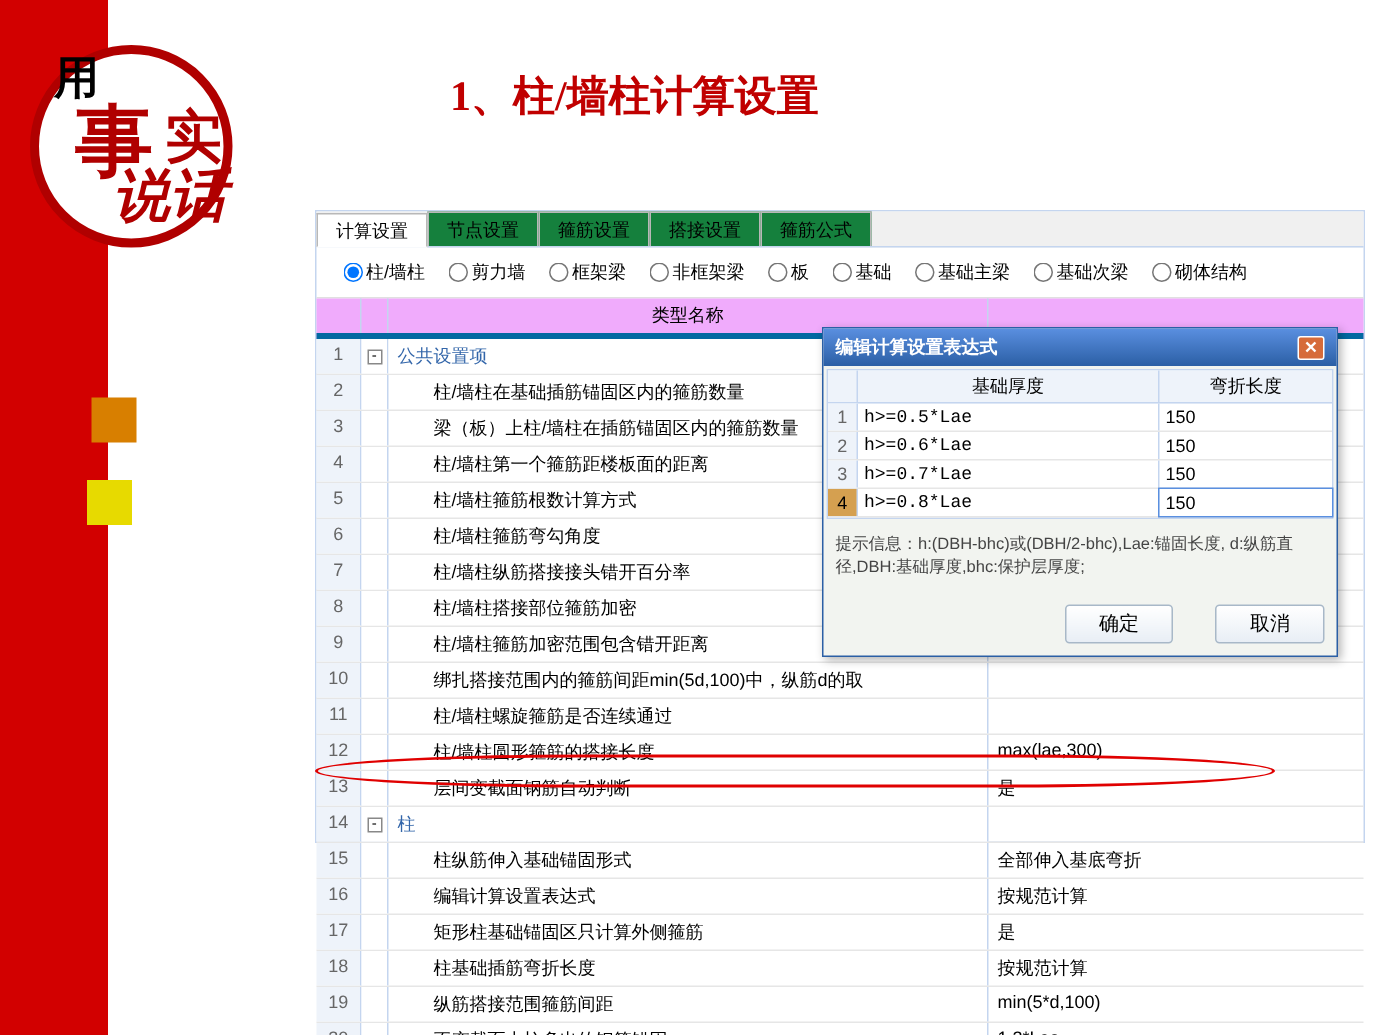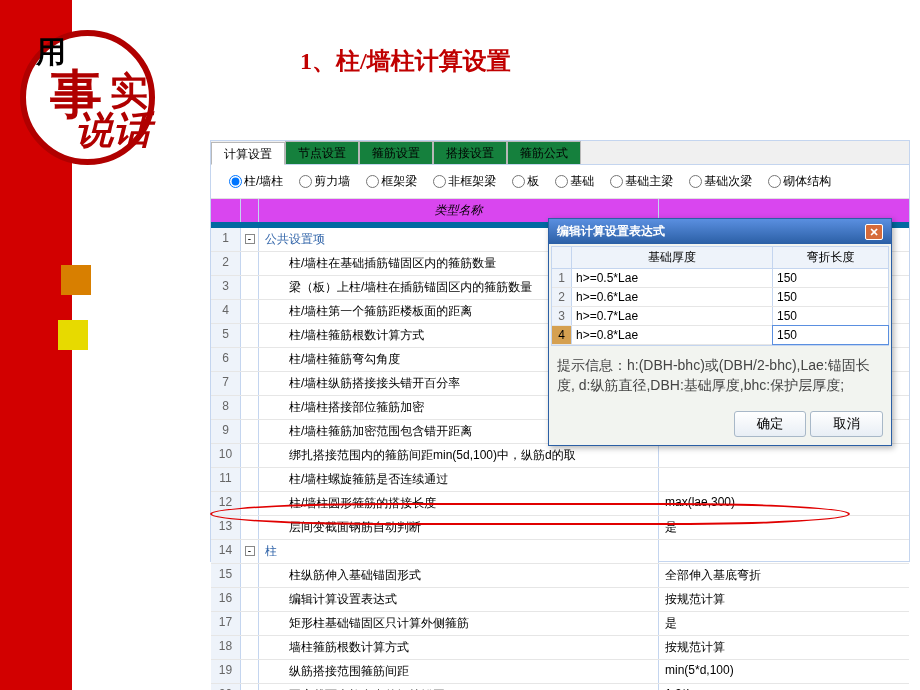--- a/index.html
+++ b/index.html
@@ -6,58 +6,58 @@
     body { width: 920px; height: 690px; font-family: "Microsoft YaHei", SimSun, Arial, sans-serif; font-size: 12px; background: #fff; position: relative; overflow: hidden; }
     .left-bar { position: absolute; left: 0; top: 0; width: 72px; height: 690px; background: #d20000; }
     .sq1 { position: absolute; left: 61px; top: 265px; width: 30px; height: 30px; background: #d87f00; }
     .sq2 { position: absolute; left: 58px; top: 320px; width: 30px; height: 30px; background: #e7da00; }
     .logo-wrap { position: absolute; left: 20px; top: 20px; width: 170px; height: 140px; }
     .logo-circle { position: absolute; left: 0; top: 10px; width: 135px; height: 135px; border: 6px solid #b00000; border-radius: 50%; background: #fff; }
     .logo-text1 { position: absolute; left: 16px; top: 12px; font-size: 30px; font-weight: bold; color: #000; font-family: KaiTi, "楷体", serif; }
     .logo-text2 { position: absolute; left: 30px; top: 40px; font-size: 52px; font-weight: bold; color: #b00000; font-family: KaiTi, "楷体", serif; }
     .logo-text3 { position: absolute; left: 90px; top: 46px; font-size: 38px; font-weight: bold; color: #b00000; font-family: KaiTi, "楷体", serif; }
     .logo-text4 { position: absolute; left: 55px; top: 85px; font-size: 38px; font-weight: bold; color: #b00000; font-family: KaiTi, "楷体", serif; font-style: italic; }
-    .title { position: absolute; left: 300px; top: 45px; font-size: 24px; font-weight: bold; color: #c00000; font-family: SimSun, serif; }
+    .title { position: absolute; left: 300px; top: 45px; font-size: 28px; font-weight: bold; color: #c00000; font-family: SimSun, serif; }
     .app-panel { position: absolute; left: 210px; top: 140px; width: 700px; height: 422px; border: 1px solid #c4d5ef; background: #fff; }
     .tabbar { height: 24px; background: #f0f0f0; border-bottom: 1px solid #c4d5ef; display: flex; }
     .tab { padding: 3px 12px; border: 1px solid #b8b8b8; border-bottom: none; background: #15803d; margin-right: 0; font-size: 12px; cursor: pointer; }
     .tab.active { background: #fff; border-bottom: 1px solid #fff; position: relative; top: 1px; }
     .radio-row { padding: 8px 18px; display: flex; gap: 6px; align-items: flex-end; border-bottom: 1px solid #e0e0e0; }
     .radio-row label { display: flex; align-items: center; gap: 2px; cursor: pointer; margin-right: 10px; }
     .grid { width: 100%; }
-    .grid-header { display: flex; background: #d946ef; border-bottom: 6px solid #0369a1; font-style: italic; }
+    .grid-header { display: flex; background: #f0abfc; border-bottom: 4px solid #0369a1; }
     .col-num { width: 30px; text-align: center; padding: 3px 0; border-right: 1px solid #c4d5ef; }
     .col-expand { width: 18px; text-align: center; padding: 3px 0; border-right: 1px solid #c4d5ef; }
     .col-name { flex: 1; padding: 3px 6px; border-right: 1px solid #c4d5ef; text-align: center; }
     .col-val { width: 250px; padding: 3px 6px; }
     .grid-row { display: flex; border-bottom: 1px solid #e6e6e6; min-height: 18px; }
     .grid-row .col-num { background: #eef3fa; color: #666; }
     .grid-row .col-expand { background: #fff; }
     .grid-row .col-name { text-align: left; }
     .group-row .col-name { background: #fff; color: #3366aa; }
     .indent2 { padding-left: 30px !important; }
     .highlight { position: absolute; border: 2px solid #e00000; border-radius: 50%; pointer-events: none; }
     .hl1 { left: 210px; top: 503px; width: 640px; height: 22px; border-radius: 50%/90%; }
     .minus-box { display: inline-block; width: 10px; height: 10px; border: 1px solid #888; line-height: 7px; text-align: center; font-size: 10px; background: #fff; }
     
     .dialog { position: absolute; left: 548px; top: 218px; width: 344px; background: #f2f4f0; border: 1px solid #2b5fa5; box-shadow: 2px 2px 6px rgba(0,0,0,0.3); }
     .dlg-title { background: linear-gradient(#5a8fe0, #2b5fa5); color: #fff; padding: 4px 8px; font-weight: bold; display: flex; align-items: center; justify-content: space-between; }
     .dlg-close { width: 18px; height: 16px; background: #d66b3a; color: #fff; text-align: center; font-size: 11px; line-height: 15px; border: 1px solid #fff; border-radius: 2px; cursor: pointer; }
     .dlg-grid { margin: 2px; background: #fff; border: 1px solid #c4d5ef; }
     .dlg-header { display: flex; background: #eef3fa; border-bottom: 1px solid #c4d5ef; }
     .dlg-col0 { width: 20px; text-align: center; border-right: 1px solid #c4d5ef; padding: 2px 0; }
-    .dlg-col1 { flex: 1; text-align: center; border-right: 1px solid #c4d5ef; padding: 2px 4px; }
+    .dlg-col1 { flex: 1; text-align: center; border-right: 1px solid #c4d5ef; padding: 2px 4px; font-family: Liberation Mono, monospace; }
     .dlg-col2 { width: 115px; text-align: center; padding: 2px 4px; }
     .dlg-row { display: flex; border-bottom: 1px solid #e6e6e6; }
     .dlg-row .dlg-col0 { background: #eef3fa; color: #666; }
     .dlg-row.sel .dlg-col0 { background: #d5a050; color: #000; }
     .dlg-row .dlg-col1, .dlg-row .dlg-col2 { text-align: left; }
     .dlg-row.sel .dlg-col2 { outline: 1px solid #5a8fe0; background: #fff; }
-    .dlg-hint { padding: 8px; color: #444; font-size: 14px; line-height: 1.4; }
-    .dlg-btns { display: flex; justify-content: flex-end; gap: 4px; padding: 8px; }
+    .dlg-hint { padding: 8px; color: #444; font-size: 11px; line-height: 1.4; }
+    .dlg-btns { display: flex; justify-content: flex-end; gap: 28px; padding: 8px; }
     .dlg-btn { padding: 3px 22px; border: 1px solid #a8b8c8; background: linear-gradient(#fff,#e8eef5); border-radius: 3px; cursor: pointer; }
   </style>
 </head>
 <body>
 
 <div class="left-bar"></div>
 <div class="sq1"></div>
 <div class="sq2"></div>
 
 <div class="logo-wrap">
@@ -222,21 +222,21 @@
         </div>
         <div class="grid-row">
           <div class="col-num">17</div>
           <div class="col-expand"></div>
           <div class="col-name indent2">矩形柱基础锚固区只计算外侧箍筋</div>
           <div class="col-val">是</div>
         </div>
         <div class="grid-row">
           <div class="col-num">18</div>
           <div class="col-expand"></div>
-          <div class="col-name indent2">墙柱箍筋根数计算方式</div>
+          <div class="col-name indent2">柱基础插筋弯折长度</div>
           <div class="col-val">按规范计算</div>
         </div>
         <div class="grid-row">
           <div class="col-num">19</div>
           <div class="col-expand"></div>
           <div class="col-name indent2">纵筋搭接范围箍筋间距</div>
           <div class="col-val">min(5*d,100)</div>
         </div>
         <div class="grid-row">
           <div class="col-num">20</div>

